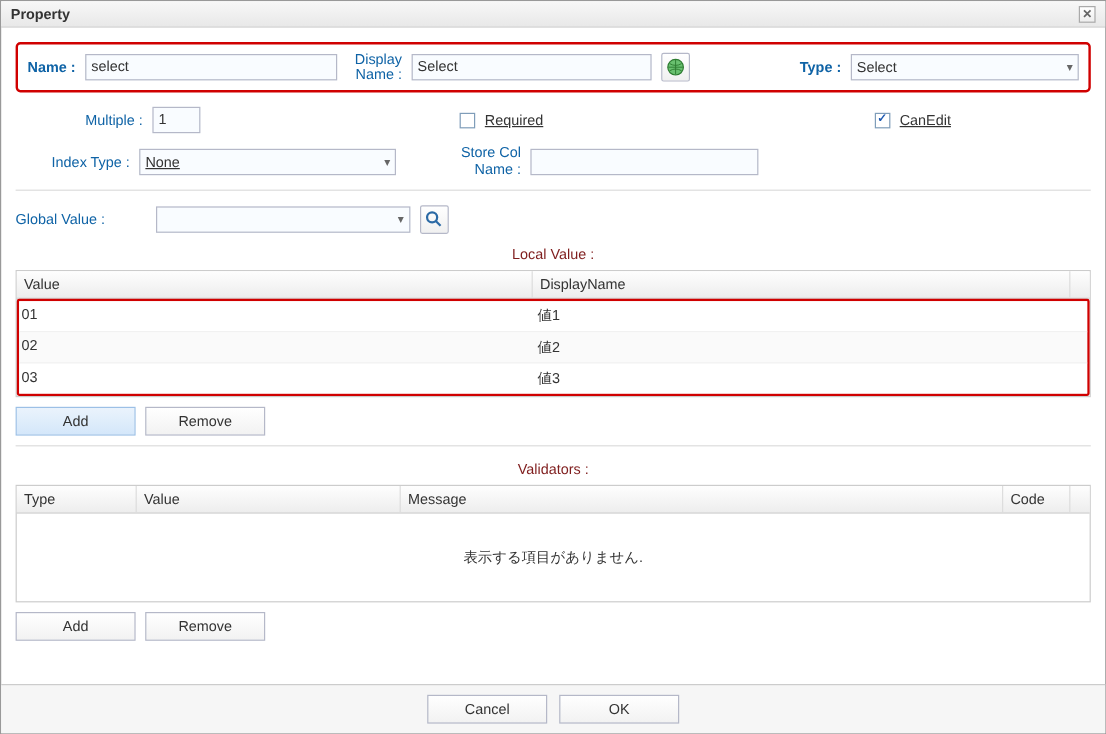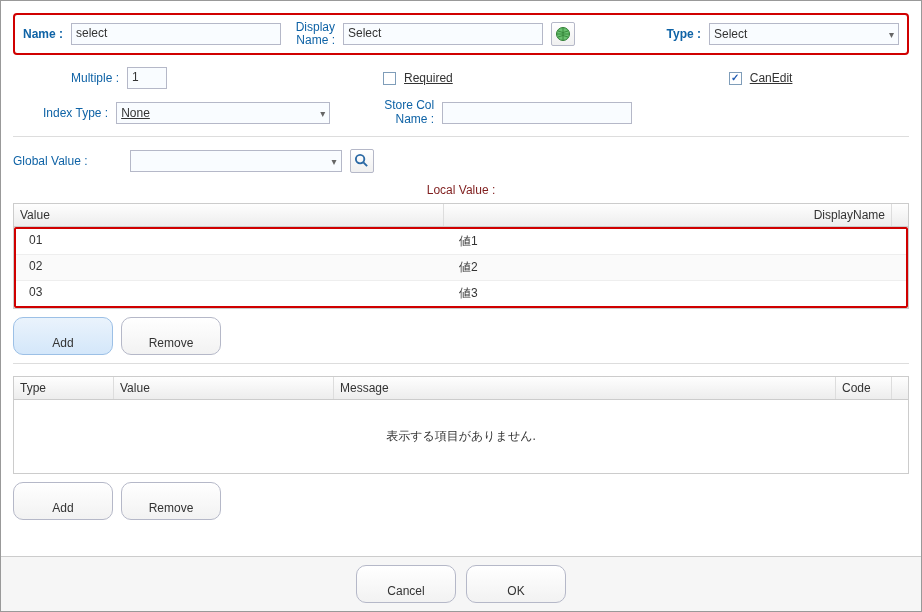--- a/index.html
+++ b/index.html
@@ -151,42 +151,42 @@
 }
 .grid-row {
   display: flex;
   border-bottom: 1px solid #eee;
   background: #fff;
 }
 .grid-row:nth-child(even) {
   background: #fafafa;
 }
 .grid-row .gc {
-  padding: 4px 13px;
+  padding: 4px 2px;
   font-size: 12px;
 }
 .local-value-box {
   border: 2px solid #d00000;
   border-radius: 2px;
 }
 .grid-empty {
   text-align: center;
   padding: 28px 0;
   color: #333;
 }
 .btn {
   border: 1px solid #b5b8c8;
   background: linear-gradient(#fff, #f2f2f2);
-  padding: 18px 0;
+  padding: 4px 0;
   height: 24px;
   width: 100px;
   font-size: 12px;
   cursor: pointer;
   text-align: center;
-  border-radius: 10px;
+  border-radius: 0;
 }
 .btn.primary-lit {
   background: linear-gradient(#eaf3fc, #d4e7fa);
   border-color: #9cc0e6;
 }
 .buttons-row {
   display: flex;
   gap: 8px;
   margin-top: 8px;
 }
@@ -202,20 +202,24 @@
   justify-content: center;
   gap: 10px;
 }
 .lbl-right { text-align: right; display: inline-block; }
 </style>
 </head>
 <body>
 
 <div class="window">
 
+  <div class="title-bar">
+    <span>Property</span>
+    <span class="close-icon">✕</span>
+  </div>
 
   <div class="body">
 
     <div class="highlight-box">
       <span class="fld-label bold">Name :</span>
       <div class="input-text" style="width:210px;"><span>select</span></div>
 
       <span class="fld-label lbl-right" style="width:46px;line-height:1.1;">
         <span>Display</span><br>
         <span>Name :</span>
@@ -279,21 +283,21 @@
             <line x1="10" y1="10" x2="14" y2="14" stroke="#2c6aa5" stroke-width="2"></line>
           </svg>
       </span>
     </div>
 
     <div class="section-label">Local Value :</div>
 
     <div class="grid">
       <div class="grid-head">
         <div class="gh" style="flex:0 0 430px;">Value</div>
-        <div class="gh" style="flex:1;text-align:right;">DisplayName</div>
+        <div class="gh" style="flex:1;">DisplayName</div>
         <div class="gh" style="flex:0 0 16px;border-right:none;"></div>
       </div>
       <div class="local-value-box">
         <div class="grid-row">
           <div class="gc" style="flex:0 0 430px;">01</div>
           <div class="gc" style="flex:1;">値1</div>
         </div>
         <div class="grid-row">
           <div class="gc" style="flex:0 0 430px;">02</div>
           <div class="gc" style="flex:1;">値2</div>
@@ -305,20 +309,21 @@
       </div>
     </div>
 
     <div class="buttons-row">
       <div class="btn primary-lit">Add</div>
       <div class="btn">Remove</div>
     </div>
 
     <hr class="sep">
 
+    <div class="section-label">Validators :</div>
     <div class="grid">
       <div class="grid-head">
         <div class="gh" style="flex:0 0 100px;">Type</div>
         <div class="gh" style="flex:0 0 220px;">Value</div>
         <div class="gh" style="flex:1;">Message</div>
         <div class="gh" style="flex:0 0 56px;">Code</div>
         <div class="gh" style="flex:0 0 16px;border-right:none;"></div>
       </div>
       <div class="grid-empty">表示する項目がありません.</div>
     </div>

